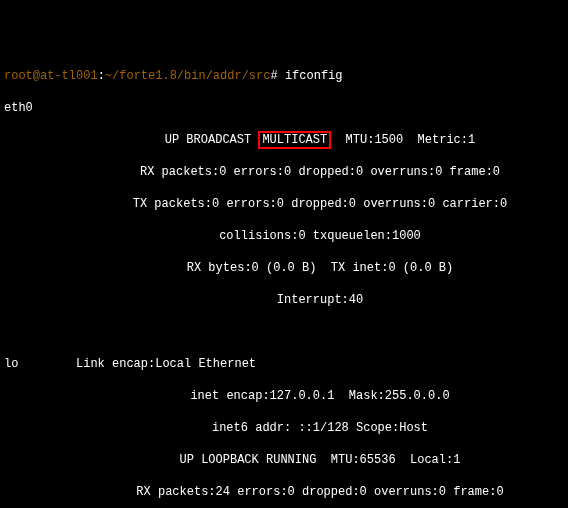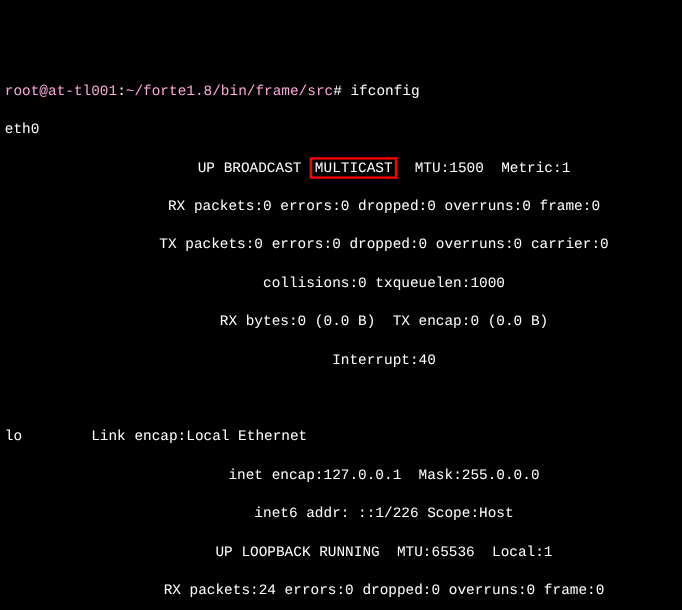--- a/index.html
+++ b/index.html
@@ -7,44 +7,44 @@
     padding: 4px;
     background: #000;
     color: #fff;
     font-family: "Courier New", monospace;
     font-size: 12px;
     line-height: 16px;
     width: 568px;
     box-sizing: border-box;
     white-space: pre;
   }
-  .cyan { color: #f9a8d4; }
+  .cyan { color: #a16207; }
   .line { display: block; }
   .col2 { margin-left: 72px; display: block; text-align: center; }
   .hl { border: 2px solid #ff0000; padding: 0 2px; }
   .iface-row { display: flex; }
   .iface-name { width: 72px; flex: none; }
 </style>
 </head>
 <body>
 
 
 
-<span class="line"><span class="cyan">root@at-tl001</span><span>:</span><span class="cyan">~/forte1.8/bin/frame/src</span><span># </span><span>ifconfig</span></span>
+<span class="line"><span class="cyan">root@at-tl001</span><span>:</span><span class="cyan">~/forte1.8/bin/addr/src</span><span># </span><span>ifconfig</span></span>
 <div class="iface-row"><span class="iface-name">eth0</span></div>
 <span class="col2"><span>UP BROADCAST </span><span class="hl">MULTICAST</span><span>  MTU:1500  Metric:1</span></span>
 <span class="col2">RX packets:0 errors:0 dropped:0 overruns:0 frame:0</span>
 <span class="col2">TX packets:0 errors:0 dropped:0 overruns:0 carrier:0</span>
 <span class="col2">collisions:0 txqueuelen:1000</span>
-<span class="col2">RX bytes:0 (0.0 B)  TX encap:0 (0.0 B)</span>
+<span class="col2">RX bytes:0 (0.0 B)  TX inet:0 (0.0 B)</span>
 <span class="col2">Interrupt:40</span>
 <span class="line"> </span>
 <div class="iface-row"><span class="iface-name">lo</span><span>Link encap:Local Ethernet</span></div>
 <span class="col2">inet encap:127.0.0.1  Mask:255.0.0.0</span>
-<span class="col2">inet6 addr: ::1/226 Scope:Host</span>
+<span class="col2">inet6 addr: ::1/128 Scope:Host</span>
 <span class="col2">UP LOOPBACK RUNNING  MTU:65536  Local:1</span>
 <span class="col2">RX packets:24 errors:0 dropped:0 overruns:0 frame:0</span>
 
 
 
 
 
 
 
 

